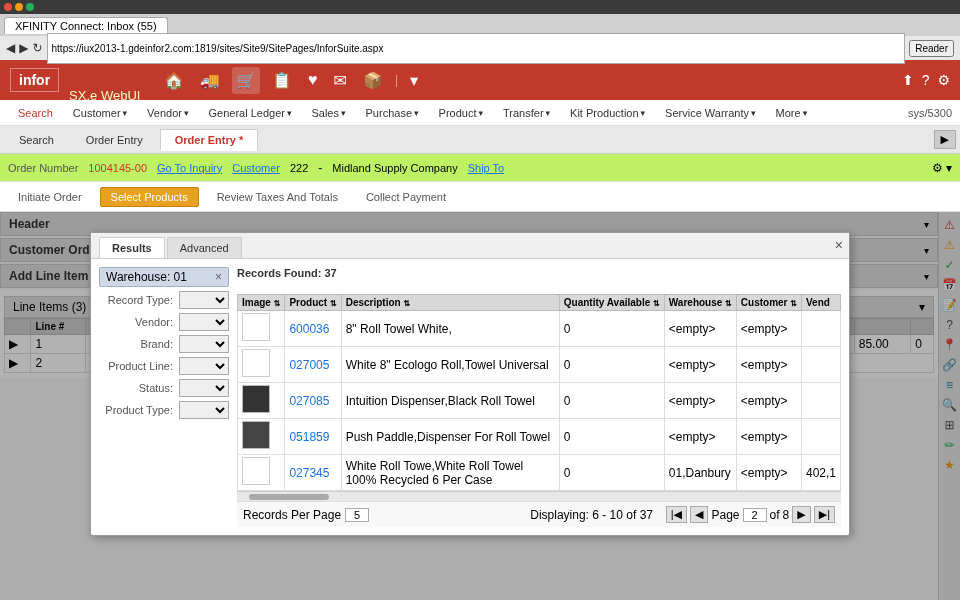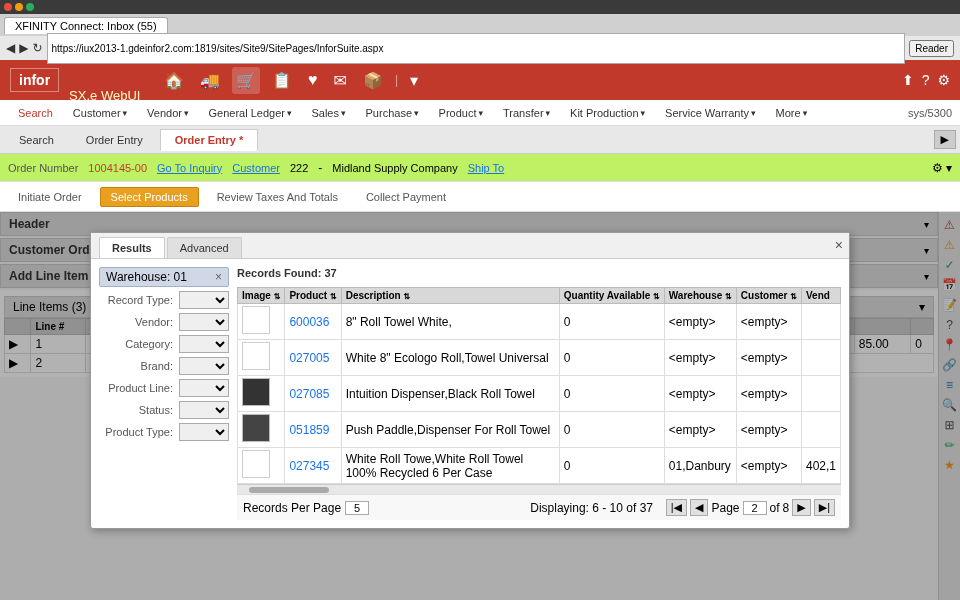--- a/index.html
+++ b/index.html
@@ -92,21 +92,21 @@
     .modal-results { flex: 1; }
 
     
     .filter-tag { background: #d0d8e8; border: 1px solid #a0b0c8; padding: 2px 6px; font-size: 11px; display: flex; align-items: center; justify-content: space-between; margin-bottom: 4px; border-radius: 2px; }
     .filter-tag .remove { cursor: pointer; color: #666; margin-left: 4px; }
     .filter-row { display: flex; align-items: center; margin-bottom: 4px; }
     .filter-label { width: 80px; text-align: right; padding-right: 6px; color: #555; font-size: 11px; }
     .filter-select { flex: 1; font-size: 11px; border: 1px solid #aaa; padding: 1px; }
 
     
-    .results-header { font-size: 11px; font-weight: bold; margin-bottom: 8px; color: #333; }
+    .results-header { font-size: 11px; font-weight: bold; margin-bottom: 15px; color: #333; }
     .results-table { width: 100%; border-collapse: collapse; font-size: 11px; }
     .results-table th { background: #d8d8d8; border: 1px solid #bbb; padding: 2px 4px; text-align: left; font-size: 10px; white-space: nowrap; }
     .results-table th .sort-arrow { font-size: 8px; }
     .results-table td { border: 1px solid #ddd; padding: 2px 4px; vertical-align: middle; }
     .product-img { width: 28px; height: 28px; background: #ddd; display: inline-block; border: 1px solid #bbb; }
     .img-white { background: #fff; border: 1px solid #ccc; }
 
     
     .pagination { display: flex; align-items: center; justify-content: space-between; padding: 4px 6px; border-top: 1px solid #ddd; background: #f8f8f8; font-size: 11px; }
     .page-nav { display: flex; align-items: center; gap: 3px; }
@@ -303,24 +303,20 @@
         </div>
         <div class="filter-row">
           <span class="filter-label">Record Type:</span>
           <select class="filter-select"><option></option></select>
         </div>
         <div class="filter-row">
           <span class="filter-label">Vendor:</span>
           <select class="filter-select"><option></option></select>
         </div>
         <div class="filter-row">
-          <span class="filter-label">Category:</span>
-          <select class="filter-select"><option></option></select>
-        </div>
-        <div class="filter-row">
           <span class="filter-label">Brand:</span>
           <select class="filter-select"><option></option></select>
         </div>
         <div class="filter-row">
           <span class="filter-label">Product Line:</span>
           <select class="filter-select"><option></option></select>
         </div>
         <div class="filter-row">
           <span class="filter-label">Status:</span>
           <select class="filter-select"><option></option></select>

